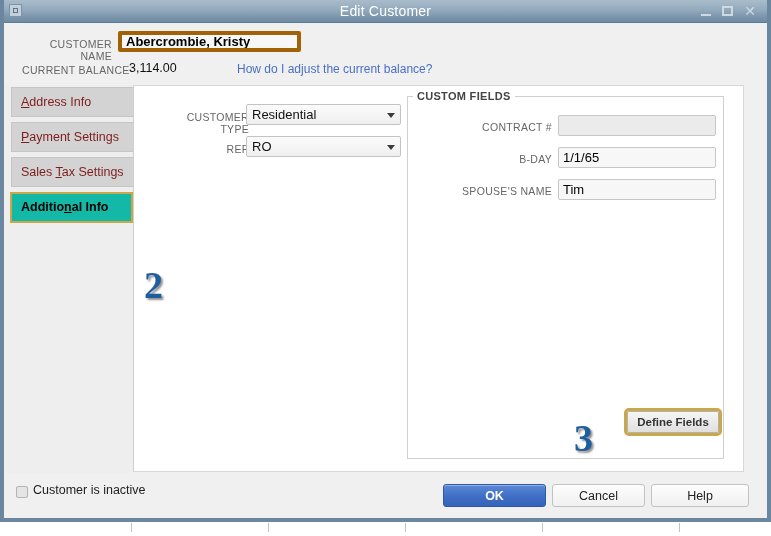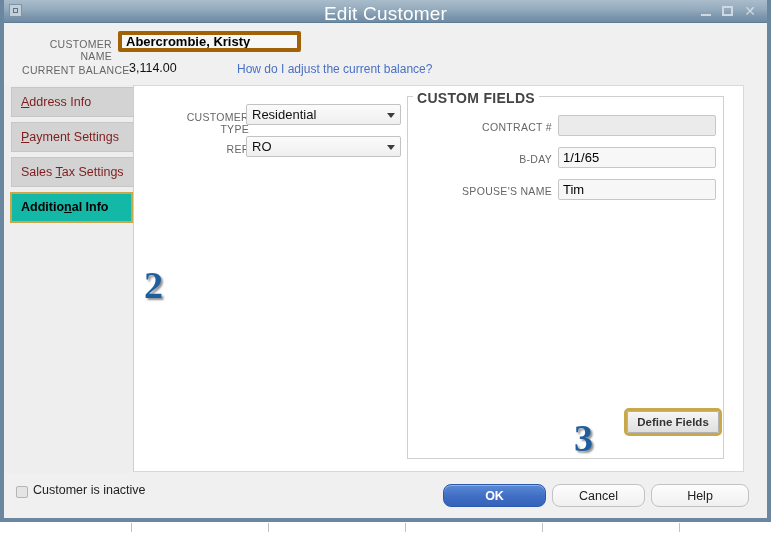--- a/index.html
+++ b/index.html
@@ -68,21 +68,21 @@
     position: absolute;
     left: 3px; top: 3px;
     width: 5px; height: 5px;
     border: 1px solid #5d7389;
     box-sizing: border-box;
   }
   #window-title {
     position: absolute;
     left: 0; right: 0; top: 3px;
     text-align: center;
-    font-size: 19px;
+    font-size: 14px;
     color: #ffffff;
     letter-spacing: .2px;
   }
   .winbtn {
     position: absolute;
     top: 2px;
     width: 18px; height: 18px;
     color: #cfd9e1;
     font-size: 13px;
     line-height: 18px;
@@ -263,21 +263,21 @@
     width: 317px;
     height: 363px;
     box-sizing: border-box;
     border: 1px solid #cfcfcf;
   }
   #custom-fields-legend {
     position: absolute;
     left: 5px; top: -7px;
     background: #ffffff;
     padding: 0 4px;
-    font-size: 14px;
+    font-size: 11px;
     font-weight: bold;
     color: #444444;
     letter-spacing: .3px;
     text-transform: uppercase;
   }
   .cf-label {
     position: absolute;
     right: 171px;
     font-size: 10.5px;
     color: #666666;
@@ -361,21 +361,21 @@
     position: absolute;
     left: 29px; top: 10px;
     font-size: 12.5px;
     color: #222222;
   }
   .dlgbtn {
     position: absolute;
     top: 11px;
     height: 23px;
     box-sizing: border-box;
-    border-radius: 8px;
+    border-radius: 3px;
     font-family: "Liberation Sans", sans-serif;
     font-size: 12.5px;
     cursor: pointer;
   }
   #ok-button {
     left: 439px;
     width: 103px;
     background: linear-gradient(to bottom, #5a8ad6 0%, #3f6ec4 55%, #3463ba 100%);
     border: 1px solid #2d5aa8;
     color: #ffffff;

